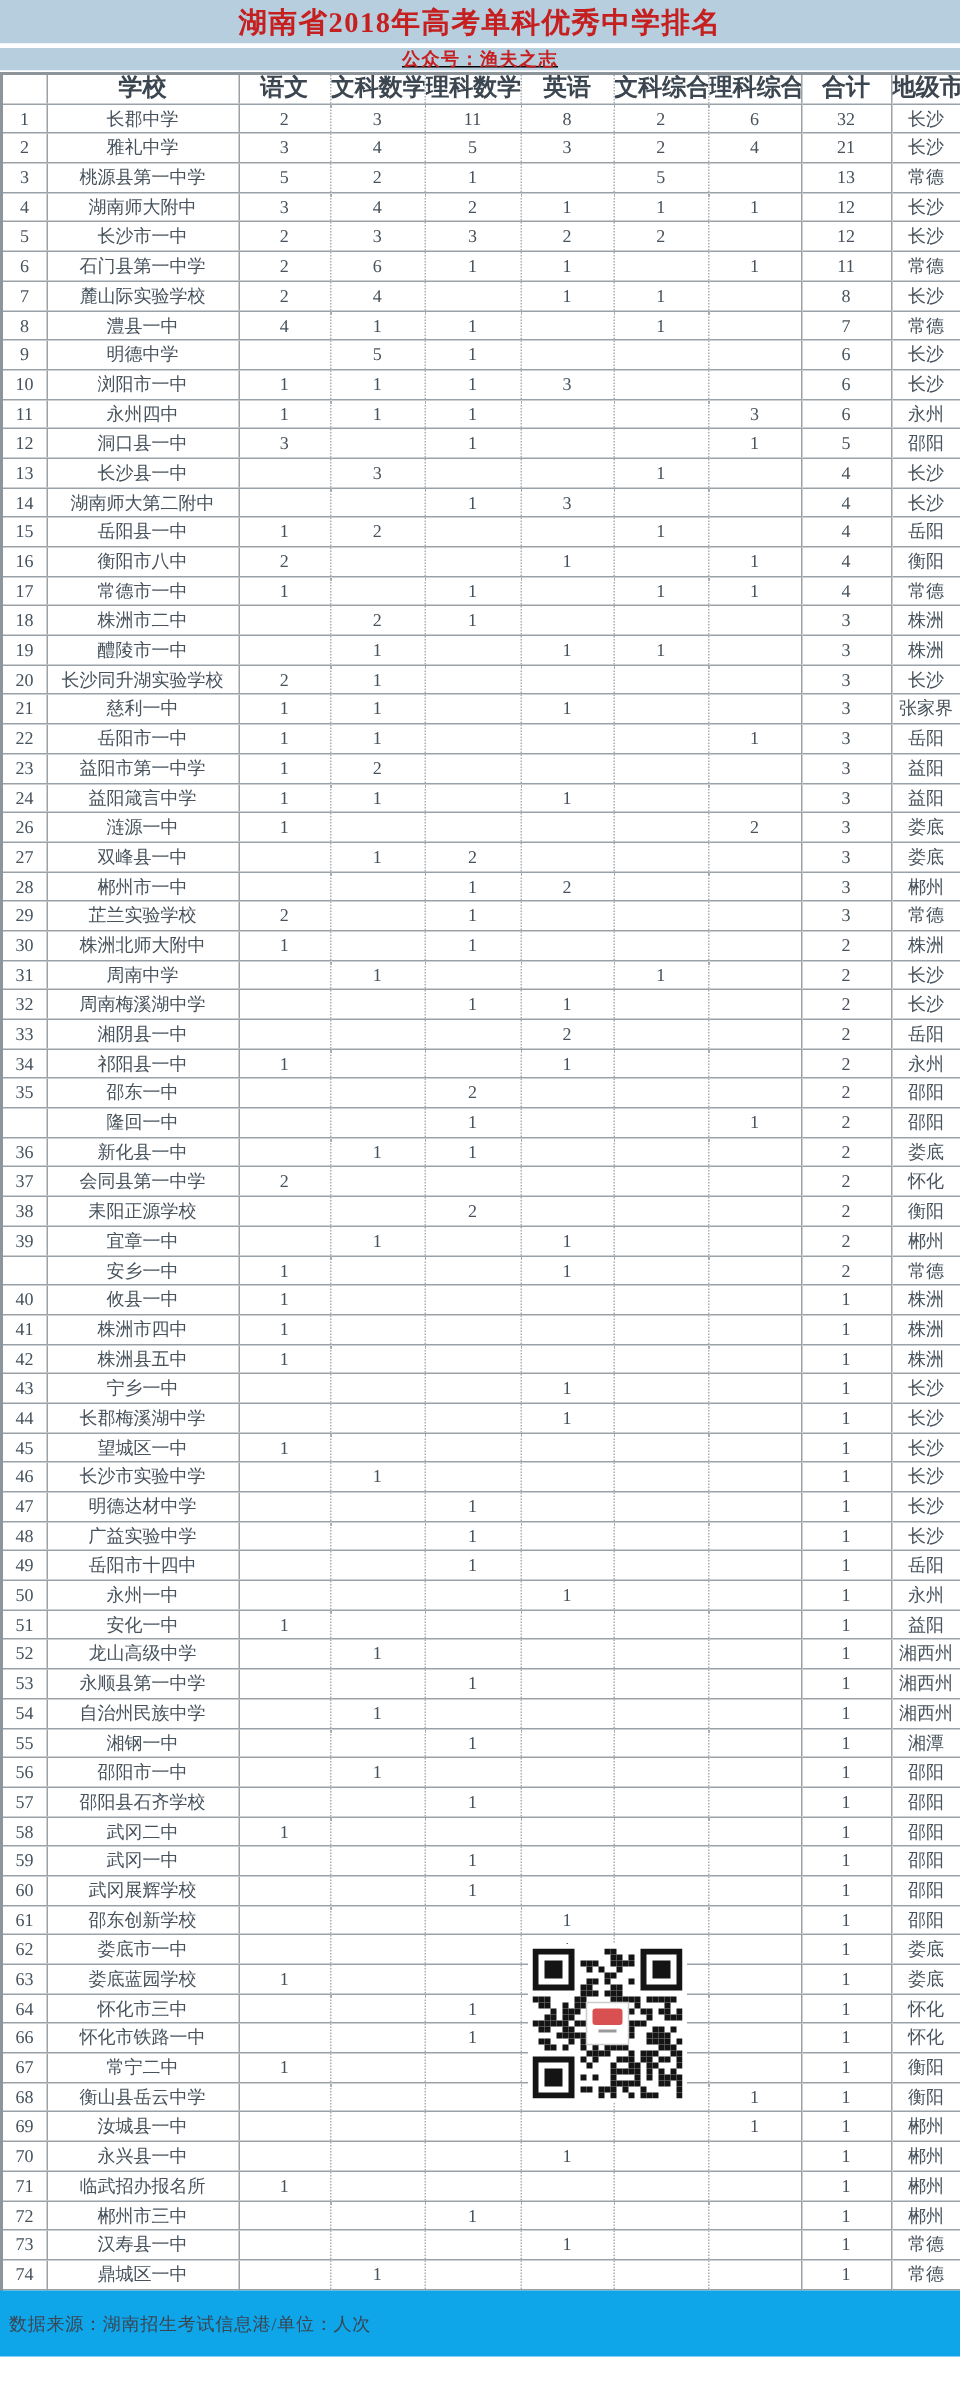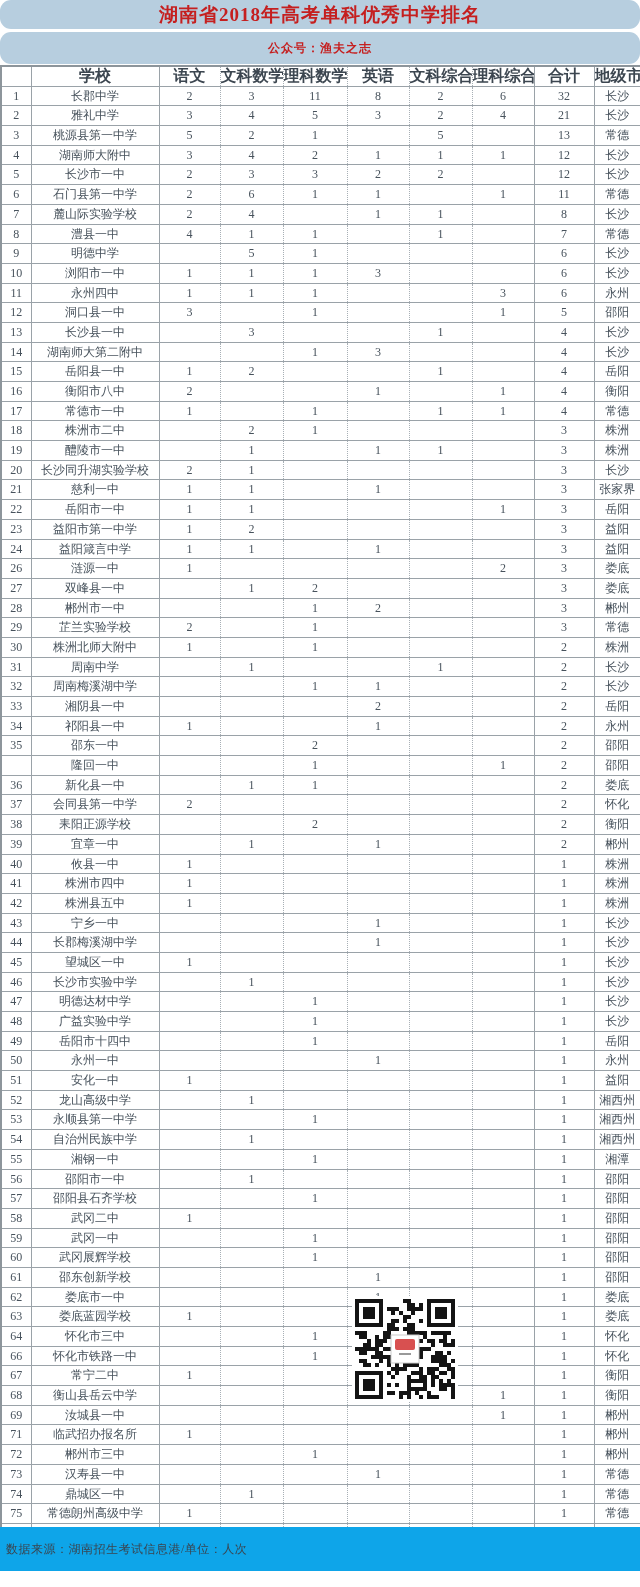--- a/index.html
+++ b/index.html
@@ -5,27 +5,27 @@
   html,body{margin:0;padding:0;}
   body{background:#fff;}
   .page{
     position:relative;
     width:640px;height:1587px;
     background:#fff;
     font-family:"Liberation Serif","DejaVu Serif",serif;
     overflow:hidden;
   }
   
-  .band{background:#b7cedf;width:100%;border-radius:11px;}
+  .band{background:#b7cedf;width:100%;}
   .title-band{height:29px;display:flex;align-items:center;justify-content:center;}
   .title-text{
     color:#c51f1f;font-size:19px;font-weight:bold;letter-spacing:1px;
   }
   .gap{height:3px;background:#fff;}
-  .sub-band{height:32px;display:flex;align-items:center;justify-content:center;}
+  .sub-band{height:15px;display:flex;align-items:center;justify-content:center;text-decoration:underline;}
   .sub-text{color:#c51f1f;font-size:12px;font-weight:bold;letter-spacing:1px;}
   .pre-table-gap{height:1px;background:#fff;}
 
   
   table{
     border-collapse:collapse;table-layout:fixed;
     width:640px;margin:0;
     color:#47525c;font-size:12px;
   }
   th,td{
@@ -559,20 +559,32 @@
           <td class="bl-solid"></td>
           <td class="bl-dot">1</td>
           <td class="bl-dot"></td>
           <td class="bl-dot">1</td>
           <td class="bl-dot"></td>
           <td class="bl-dot"></td>
           <td class="bl-solid">2</td>
           <td class="bl-solid">郴州</td>
         </tr>
         <tr>
+          <td class=""></td>
+          <td class="bl-solid">安乡一中</td>
+          <td class="bl-solid">1</td>
+          <td class="bl-dot"></td>
+          <td class="bl-dot"></td>
+          <td class="bl-dot">1</td>
+          <td class="bl-dot"></td>
+          <td class="bl-dot"></td>
+          <td class="bl-solid">2</td>
+          <td class="bl-solid">常德</td>
+        </tr>
+        <tr>
           <td class="">40</td>
           <td class="bl-solid">攸县一中</td>
           <td class="bl-solid">1</td>
           <td class="bl-dot"></td>
           <td class="bl-dot"></td>
           <td class="bl-dot"></td>
           <td class="bl-dot"></td>
           <td class="bl-dot"></td>
           <td class="bl-solid">1</td>
           <td class="bl-solid">株洲</td>
@@ -903,20 +915,32 @@
         </tr>
         <tr>
           <td class="">69</td>
           <td class="bl-solid">汝城县一中</td>
           <td class="bl-solid"></td>
           <td class="bl-dot"></td>
           <td class="bl-dot"></td>
           <td class="bl-dot"></td>
           <td class="bl-dot"></td>
           <td class="bl-dot">1</td>
+          <td class="bl-solid">1</td>
+          <td class="bl-solid">郴州</td>
+        </tr>
+        <tr>
+          <td class="">70</td>
+          <td class="bl-solid">永兴县一中</td>
+          <td class="bl-solid"></td>
+          <td class="bl-dot"></td>
+          <td class="bl-dot"></td>
+          <td class="bl-dot">1</td>
+          <td class="bl-dot"></td>
+          <td class="bl-dot"></td>
           <td class="bl-solid">1</td>
           <td class="bl-solid">郴州</td>
         </tr>
         <tr>
           <td class="">71</td>
           <td class="bl-solid">临武招办报名所</td>
           <td class="bl-solid">1</td>
           <td class="bl-dot"></td>
           <td class="bl-dot"></td>
           <td class="bl-dot"></td>

